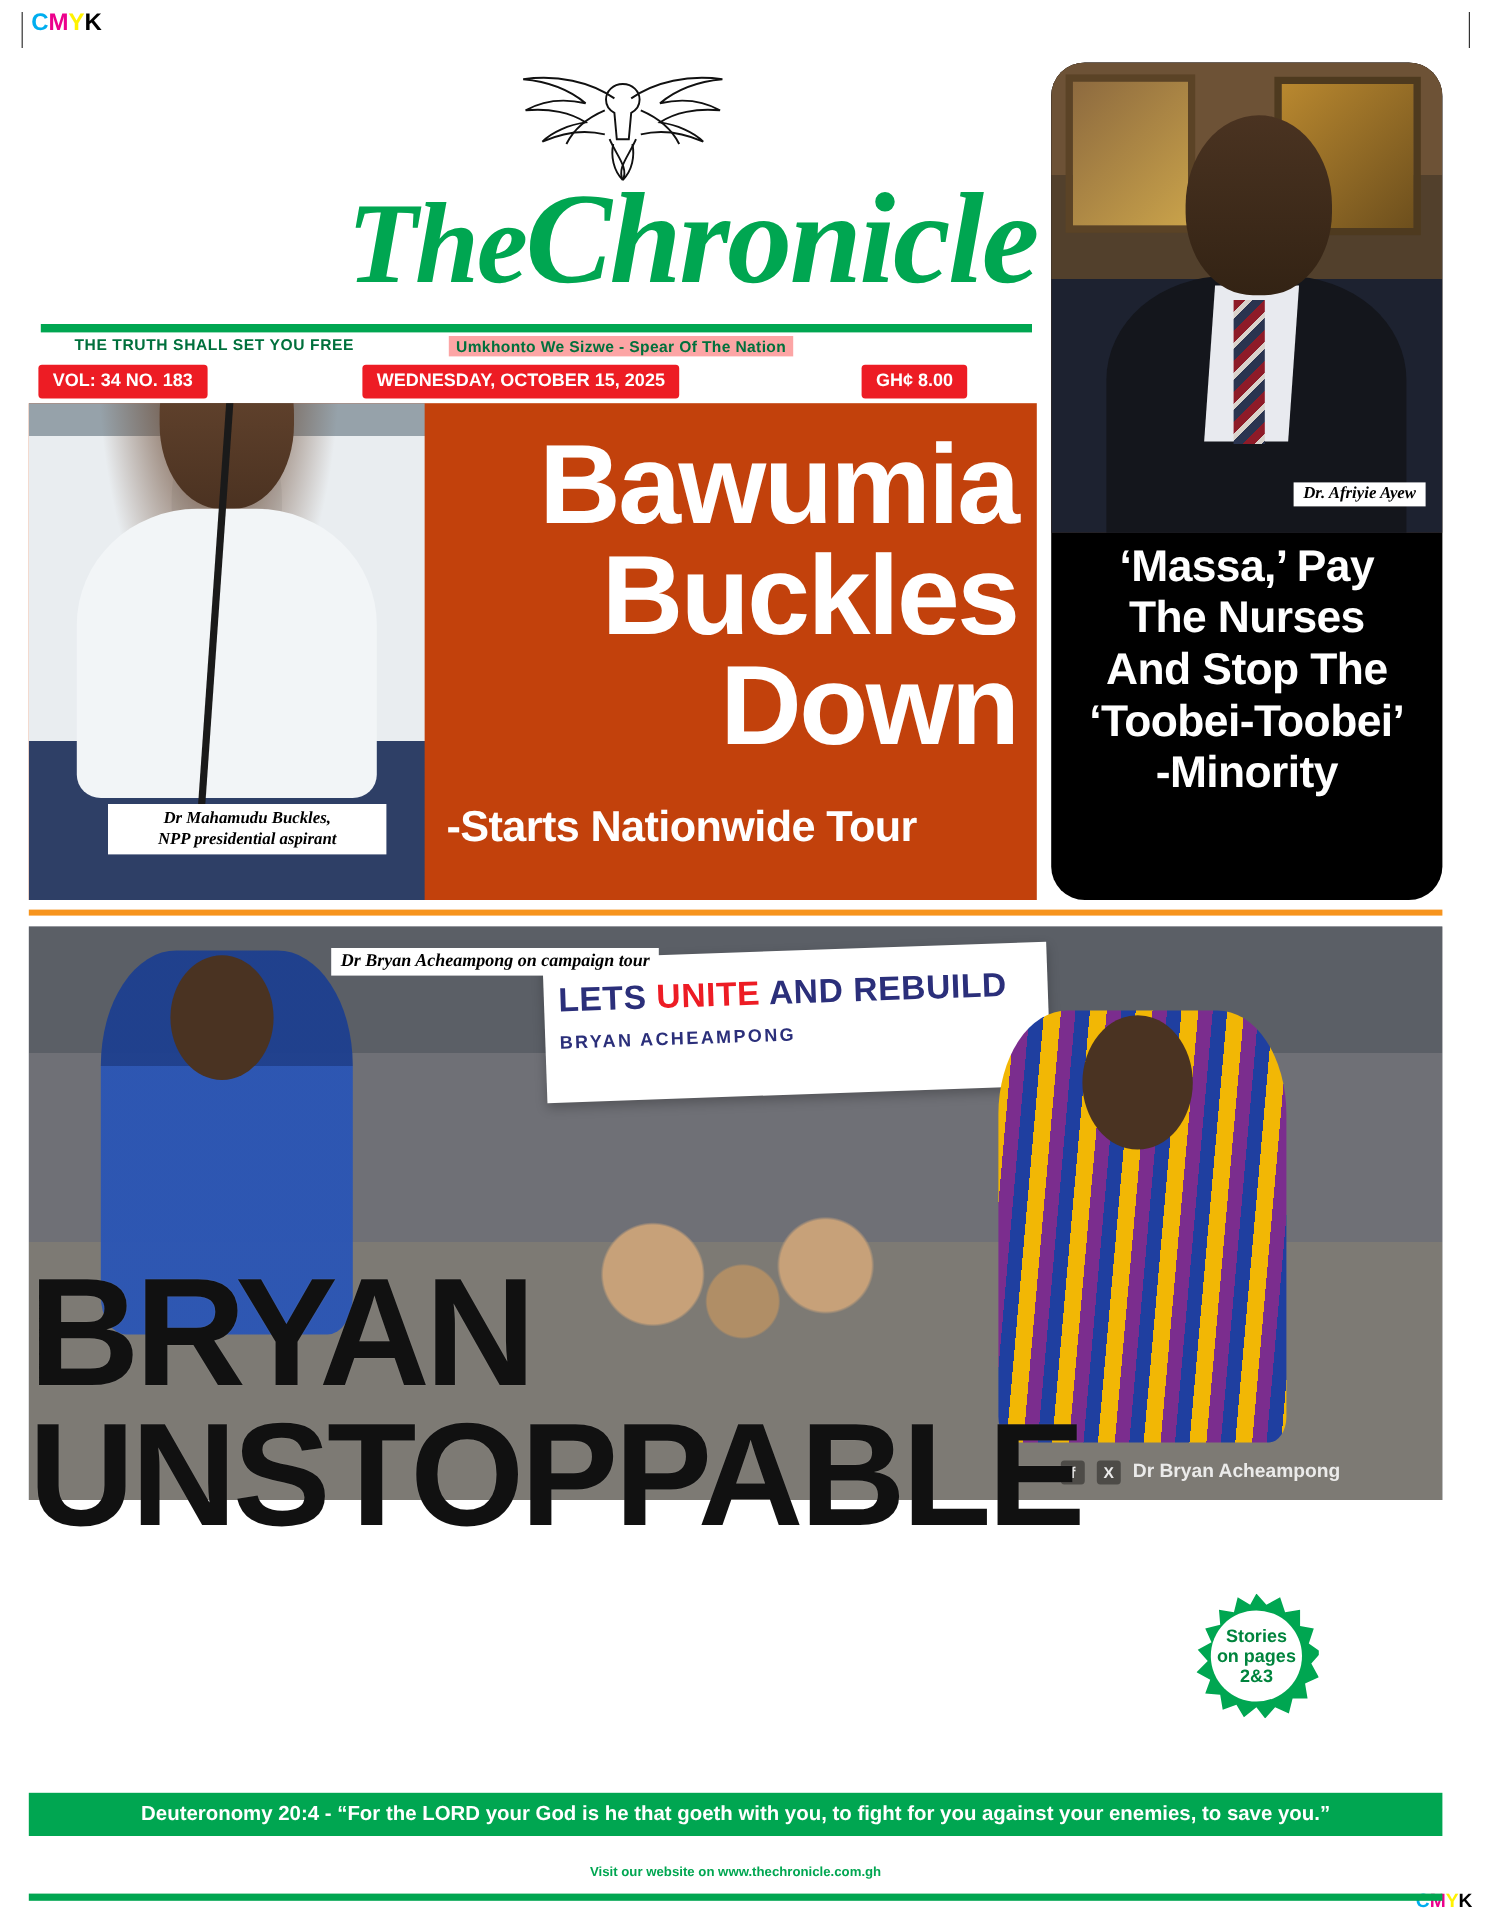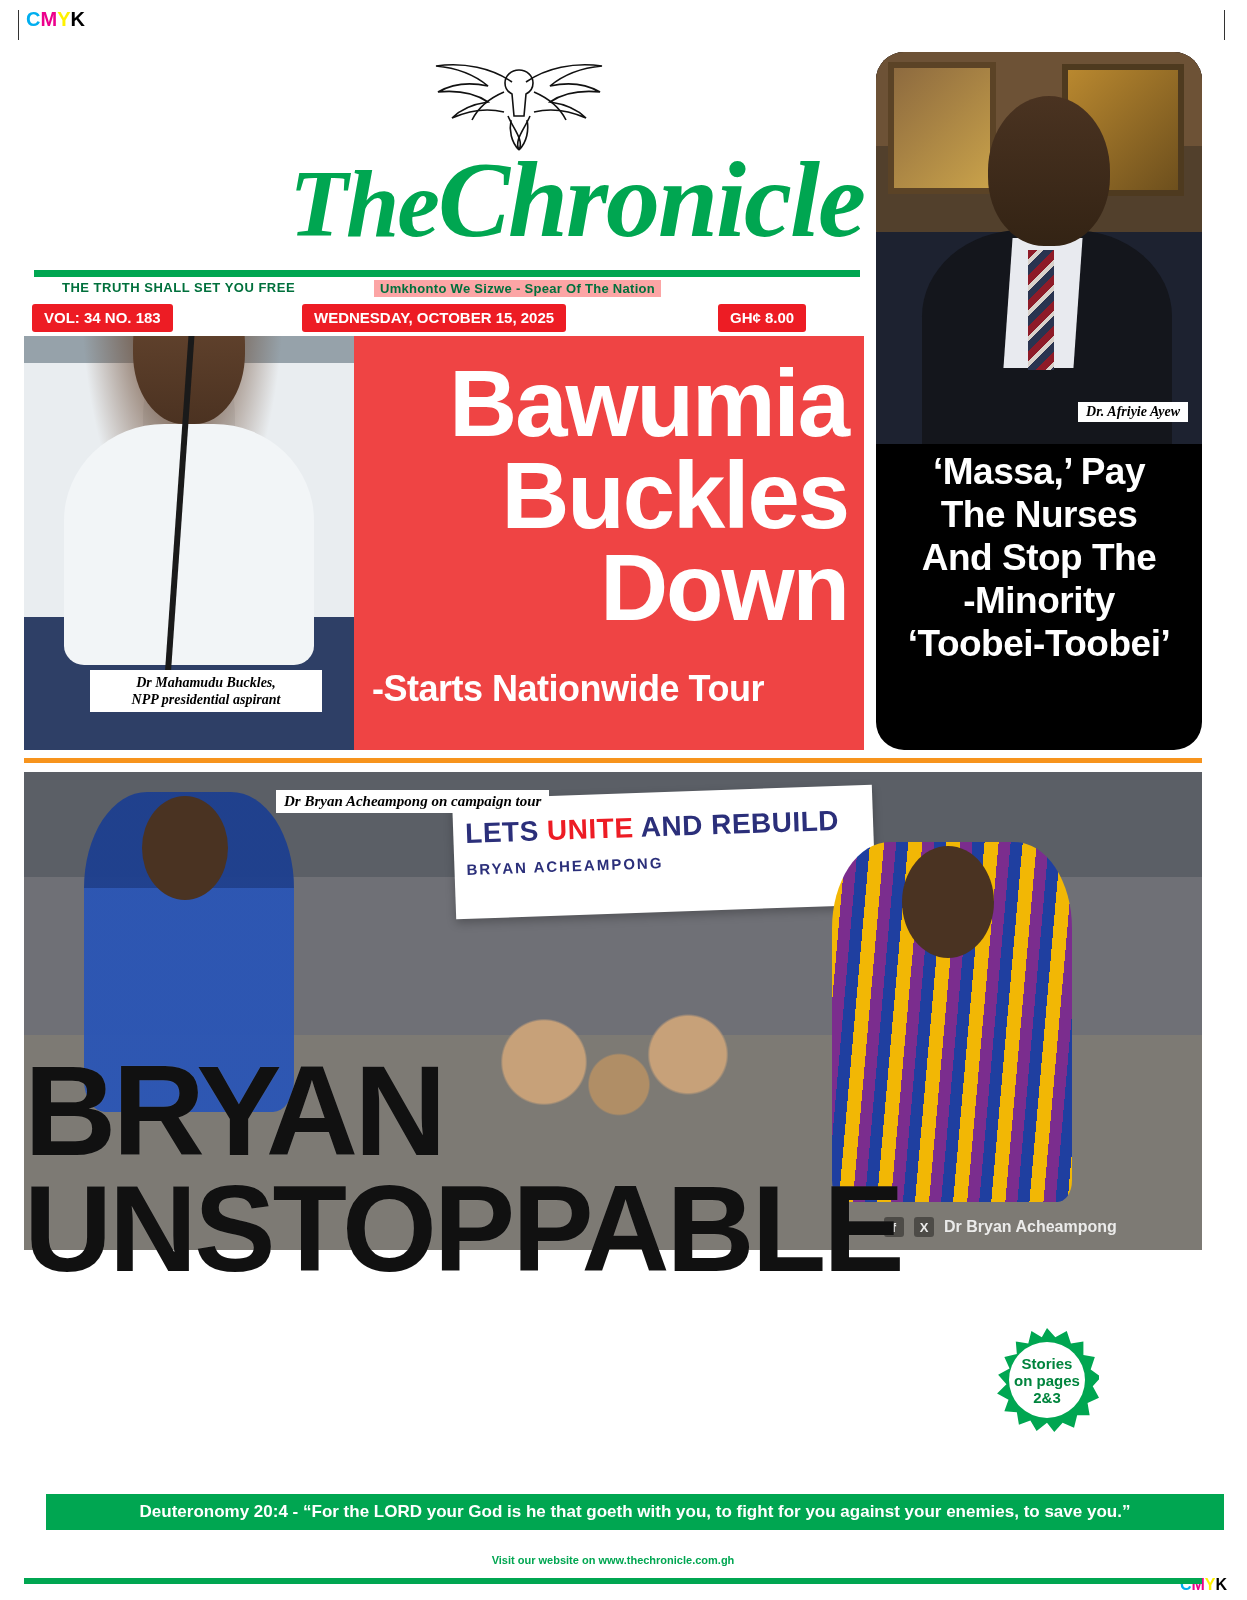--- a/index.html
+++ b/index.html
@@ -124,21 +124,21 @@
   .pill-date { left: 278px; }
   .pill-price { left: 694px; }
 
   
   .lead-block {
     position: absolute;
     left: 24px;
     top: 336px;
     width: 840px;
     height: 414px;
-    background: #ef4444;
+    background: #c2410c;
     overflow: hidden;
   }
   .lead-photo {
     position: absolute;
     left: 0;
     top: -190px;
     width: 330px;
     height: 604px;
     overflow: hidden;
   }
@@ -545,21 +545,20 @@
     height: 36px;
     background: #00A651;
     color: #ffffff;
     font-family: "Liberation Sans", sans-serif;
     font-weight: bold;
     font-size: 17px;
     line-height: 36px;
     text-align: center;
     overflow: hidden;
     white-space: nowrap;
-    margin-left: 22px;
   }
   .website-bar {
     position: absolute;
     left: 24px;
     bottom: 26px;
     width: 1178px;
     height: 28px;
     color: #00A651;
     font-family: "Liberation Sans", sans-serif;
     font-weight: bold;
@@ -646,22 +645,22 @@
     <div class="ayew-body"></div>
     <div class="ayew-shirt"></div>
     <div class="ayew-tie"></div>
     <div class="ayew-head"></div>
   </div>
   <div class="caption-right">Dr. Afriyie Ayew</div>
   <div class="right-headline">
     <div>‘Massa,’ Pay</div>
     <div>The Nurses</div>
     <div>And Stop The</div>
+    <div>‘Toobei-Toobei’</div>
     <div>-Minority</div>
-    <div>‘Toobei-Toobei’</div>
   </div>
 </div>
 
 <div class="gold-rule"></div>
 
 <div class="main-photo">
   <div class="crowd"></div>
 
   <div class="man-left"></div>
   <div class="man-left-head"></div>

